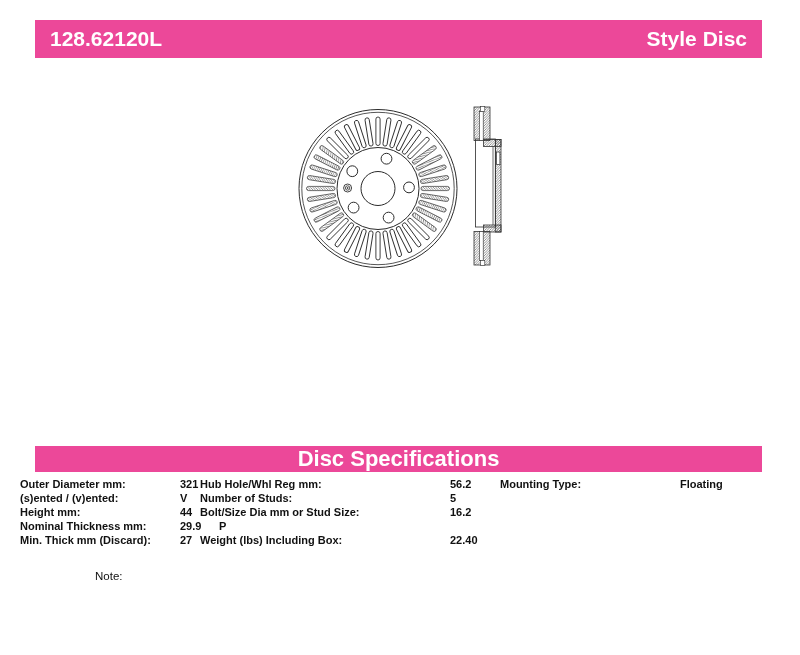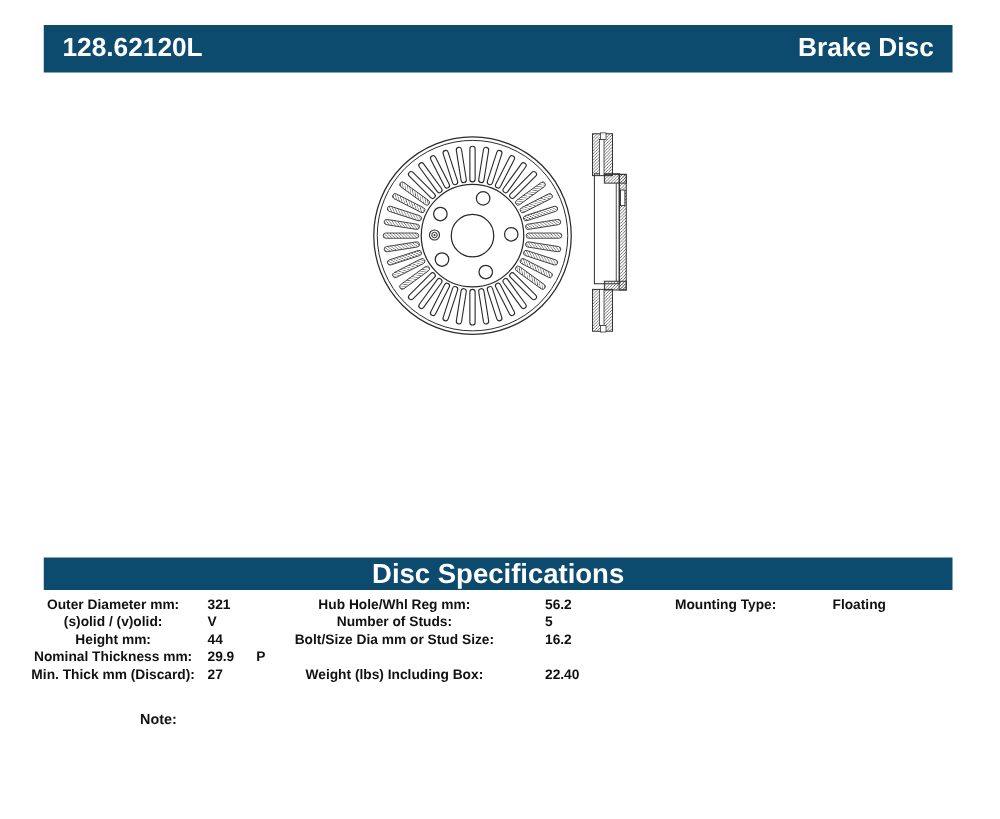--- a/index.html
+++ b/index.html
@@ -6,21 +6,21 @@
   html, body { background: #ffffff; }
   body {
     width: 800px; height: 655px;
     position: relative;
     font-family: "Liberation Sans", sans-serif;
     color: #1a1a1a;
     overflow: hidden;
   }
   .bar {
     position: absolute;
-    background: #0c4a6e;
+    background: #ec4899;
     color: #ffffff;
     display: flex;
     align-items: center;
   }
   .header-bar {
     left: 35px; top: 20px; width: 727px; height: 38px;
     justify-content: space-between;
     padding: 0 15px;
     font-size: 21px;
     font-weight: bold;
@@ -42,39 +42,39 @@
     font-size: 11px;
     font-weight: bold;
     line-height: 14px;
     white-space: nowrap;
     color: #111111;
   }
   .col-left   { left: 20px;  }
   .col-middle { left: 200px; }
   .col-right  { left: 500px; }
   .spec-row { display: flex; }
-  .spec-label { display: inline-block; text-align: center; }
+  .spec-label { display: inline-block; text-align: left; }
   .col-left   .spec-label { width: 141px; }
   .col-middle .spec-label { width: 231px; }
   .col-right  .spec-label { width: 161px; }
-  .spec-value { margin-left: 5px; }
+  .spec-value { margin-left: 19px; }
   .note {
     position: absolute;
-    left: 112px; top: 570px;
+    left: 95px; top: 570px;
     font-size: 11.5px;
-    font-weight: bold;
+    font-weight: normal;
     color: #111111;
   }
 </style>
 </head>
 <body>
 
 <div class="bar header-bar">
   <span>128.62120L</span>
-  <span>Brake Disc</span>
+  <span>Style Disc</span>
 </div>
 
 <svg class="drawing-svg" viewBox="270 95 245 180">
   <defs>
     <pattern id="hatchP" patternUnits="userSpaceOnUse" width="2.5" height="2.5">
       <path d="M0,2.5 L2.5,0" stroke="#4a4a4a" stroke-width="0.6"></path>
     </pattern>
   </defs>
 
   <g>
@@ -162,21 +162,21 @@
 <div class="bar section-bar">
   <span>Disc Specifications</span>
 </div>
 
 <div class="spec-col col-left">
   <div class="spec-row">
     <span class="spec-label">Outer Diameter mm:</span>
     <span class="spec-value">321</span>
   </div>
   <div class="spec-row">
-    <span class="spec-label">(s)olid / (v)olid:</span>
+    <span class="spec-label">(s)ented / (v)ented:</span>
     <span class="spec-value">V</span>
   </div>
   <div class="spec-row">
     <span class="spec-label">Height mm:</span>
     <span class="spec-value">44</span>
   </div>
   <div class="spec-row">
     <span class="spec-label">Nominal Thickness mm:</span>
     <span class="spec-value">29.9</span>
   </div>

